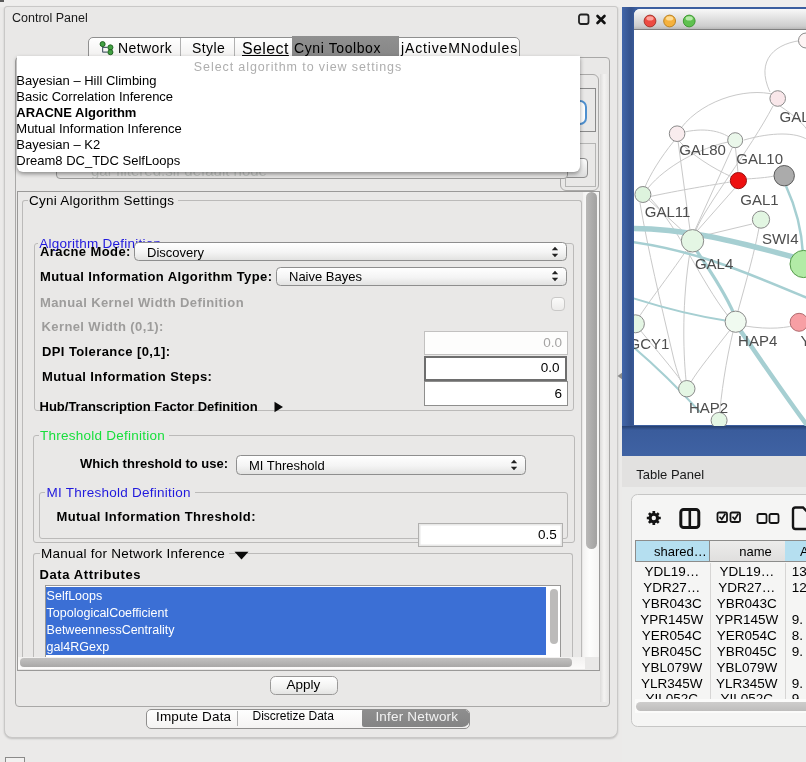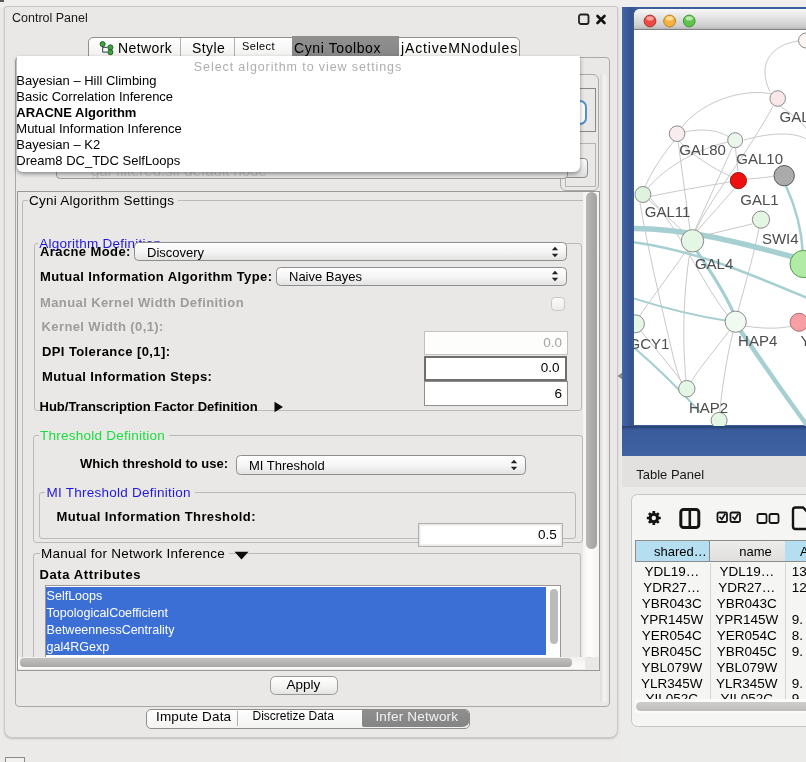--- a/index.html
+++ b/index.html
@@ -5,21 +5,21 @@
 html,body{margin:0;padding:0;}
 body{width:806px;height:762px;overflow:hidden;background:#ebeae9;font-family:"Liberation Sans",sans-serif;position:relative;}
 .abs{position:absolute;}
 .lbl{font-size:13px;color:#000;white-space:nowrap;line-height:1;}
 .blbl{position:absolute;font-size:13px;font-weight:bold;color:#000;white-space:nowrap;line-height:1;letter-spacing:0.4px;}
 .combo{position:absolute;border:1px solid #8e8e8e;border-radius:4.5px;background:linear-gradient(#ffffff,#f4f4f4 55%,#e2e2e1);}
 .combo .ct{position:absolute;left:12px;top:50%;transform:translateY(-50%);font-size:13px;color:#000;white-space:nowrap;}
 .spin{position:absolute;right:7px;top:50%;transform:translateY(-50%);width:8px;height:11px;}
 .field{position:absolute;background:#fff;border:1px solid #999;margin-top:16px;}
 .fieldtext{position:absolute;right:5px;top:50%;transform:translateY(-50%);font-size:13.5px;line-height:1;}
-.group{position:absolute;border:1px solid #bbbab9;border-radius:3px;padding-left:8px;}
+.group{position:absolute;border:1px solid #bbbab9;border-radius:3px;}
 .glabel{position:absolute;top:-7px;background:#e9e8e7;padding:0 4px 0 1px;font-size:13.5px;white-space:nowrap;line-height:1;letter-spacing:0.25px;}
 </style>
 </head>
 <body>
 
 <div class="abs" style="left:0;top:0;width:806px;height:7px;background:#efeeed;"></div>
 <div class="abs" style="left:0;top:0;width:4px;height:2px;background:#5a5a5a;"></div>
 
 <div class="abs" style="left:3.5px;top:6px;width:612px;height:730px;background:#e9e8e7;border:1px solid #c9c8c7;border-radius:3px 3px 8px 8px;box-shadow:0 1px 2px rgba(0,0,0,.18);"></div>
 <div class="abs lbl" style="left:12px;top:12.2px;font-size:12.5px;color:#1a1a1a;">Control Panel</div>
@@ -38,21 +38,21 @@
 <div class="abs" style="left:234px;top:38px;width:1px;height:18px;background:#b0b0b0;"></div>
 <div class="abs" style="left:292.2px;top:35.5px;width:107px;height:21.5px;background:linear-gradient(#909090,#868686);"></div>
 <svg class="abs" style="left:96px;top:37.5px;" width="18" height="18" viewBox="0 0 18 18">
   <path d="M6.6 7 V14.2 M6.6 9.4 H11.5 M6.6 14.2 H11.5" fill="none" stroke="#52616e" stroke-width="1.2"></path>
   <circle cx="6.6" cy="6.1" r="2.55" fill="#42a142" stroke="#1d5c1d" stroke-width="0.9"></circle>
   <circle cx="14.4" cy="9.4" r="2.55" fill="#42a142" stroke="#1d5c1d" stroke-width="0.9"></circle>
   <circle cx="14.4" cy="14.2" r="2.55" fill="#42a142" stroke="#1d5c1d" stroke-width="0.9"></circle>
 </svg>
 <div class="abs lbl" style="left:118px;top:41px;font-size:14px;letter-spacing:0.4px;">Network</div>
 <div class="abs lbl" style="left:192px;top:41px;font-size:14px;letter-spacing:0.4px;">Style</div>
-<div class="abs lbl" style="left:242px;top:41px;font-size:11px;letter-spacing:0.4px;">Select</div>
+<div class="abs lbl" style="left:242px;top:41px;font-size:16px;letter-spacing:0.4px;text-decoration:underline;">Select</div>
 <div class="abs lbl" style="left:294px;top:41px;font-size:14px;letter-spacing:0.6px;color:#000000;">Cyni Toolbox</div>
 <div class="abs lbl" style="left:401px;top:41px;font-size:14px;letter-spacing:0.85px;">jActiveMNodules</div>
 
 <div class="abs" style="left:560px;top:74px;width:37px;height:115px;background:#e9e8e7;border:1px solid #aaa9a8;border-radius:6px;"></div>
 <div class="abs" style="left:565px;top:88px;width:29px;height:42px;border:1px solid #8a8a8a;"></div>
 <div class="abs" style="left:558px;top:99.5px;width:24.5px;height:21px;border:2.5px solid #4f90cf;border-radius:7px;background:#fff;"></div>
 <div class="abs" style="left:565px;top:143px;width:29px;height:42px;border:1px solid #b5b5b4;"></div>
 <div class="abs" style="left:556px;top:158px;width:30px;height:18px;border:1px solid #8e8e8e;border-radius:4px;background:linear-gradient(#fdfdfd,#dcdcdc);"></div>
 
 <div class="abs" style="left:56px;top:160px;width:510px;height:17px;border:1px solid #9b9b9a;border-radius:4px;background:#e4e3e2;overflow:hidden;">

